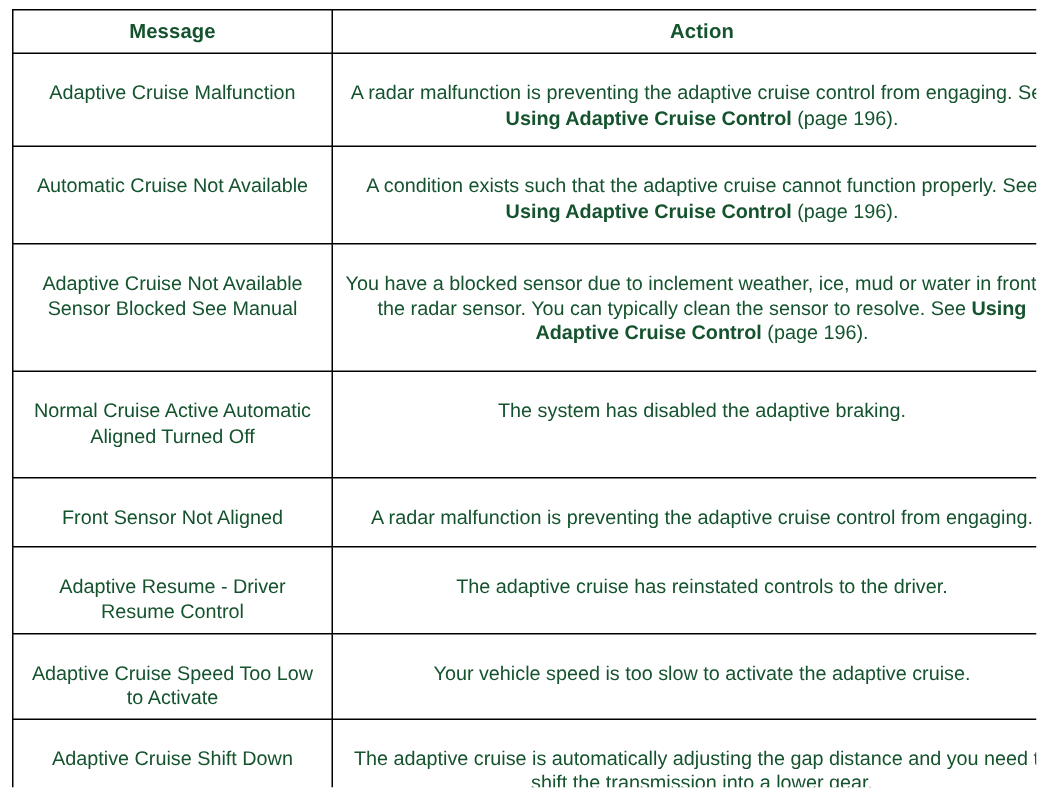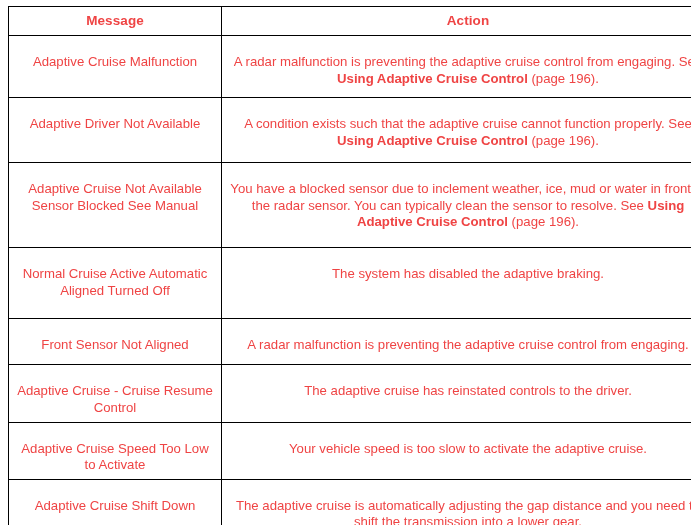--- a/index.html
+++ b/index.html
@@ -31,21 +31,21 @@
   }
   table.msg-table,
   table.msg-table th,
   table.msg-table td {
     border: 1px solid #000000;
   }
   table.msg-table th,
   table.msg-table td {
     text-align: center;
     vertical-align: top;
-    color: #ef4444;
+    color: #14532d;
     padding: 18px 7px 6px 7px;
     line-height: 1.22;
   }
   table.msg-table th {
     font-size: 13.5px;
     font-weight: bold;
     letter-spacing: 0.1px;
     vertical-align: middle;
     padding-top: 6px;
     padding-bottom: 6px;
@@ -91,21 +91,21 @@
       </tr>
     </thead>
     <tbody>
       <tr class="r-0">
         <td class="msg-cell">Adaptive Cruise Malfunction</td>
         <td class="act-cell">
             <span class="cell-text"><span>A radar malfunction is preventing the adaptive cruise control from engaging.  See </span><span class="bold-ref">Using Adaptive Cruise Control</span><span> (page 196).</span></span>
           </td>
       </tr>
       <tr class="r-1">
-        <td class="msg-cell">Adaptive Driver Not Available</td>
+        <td class="msg-cell">Automatic Cruise Not Available</td>
         <td class="act-cell">
             <span class="cell-text"><span>A condition exists such that the adaptive cruise cannot function properly.  See </span><span class="bold-ref">Using Adaptive Cruise Control</span><span> (page 196).</span></span>
           </td>
       </tr>
       <tr class="r-2">
         <td class="msg-cell">Adaptive Cruise Not Available Sensor Blocked See Manual</td>
         <td class="act-cell">
             <span class="cell-text"><span>You have a blocked sensor due to inclement weather, ice, mud or water in front of the radar sensor. You can typically clean the sensor to resolve.  See </span><span class="bold-ref">Using Adaptive Cruise Control</span><span> (page 196).</span></span>
           </td>
       </tr>
@@ -115,21 +115,21 @@
             <span class="cell-text"><span>The system has disabled the adaptive braking.</span><span class="bold-ref"></span><span></span></span>
           </td>
       </tr>
       <tr class="r-4">
         <td class="msg-cell">Front Sensor Not Aligned</td>
         <td class="act-cell">
             <span class="cell-text"><span>A radar malfunction is preventing the adaptive cruise control from engaging.</span><span class="bold-ref"></span><span></span></span>
           </td>
       </tr>
       <tr class="r-5">
-        <td class="msg-cell">Adaptive Cruise - Cruise Resume Control</td>
+        <td class="msg-cell">Adaptive Resume - Driver Resume Control</td>
         <td class="act-cell">
             <span class="cell-text"><span>The adaptive cruise has reinstated controls to the driver.</span><span class="bold-ref"></span><span></span></span>
           </td>
       </tr>
       <tr class="r-6">
         <td class="msg-cell">Adaptive Cruise Speed Too Low to Activate</td>
         <td class="act-cell">
             <span class="cell-text"><span>Your vehicle speed is too slow to activate the adaptive cruise.</span><span class="bold-ref"></span><span></span></span>
           </td>
       </tr>

